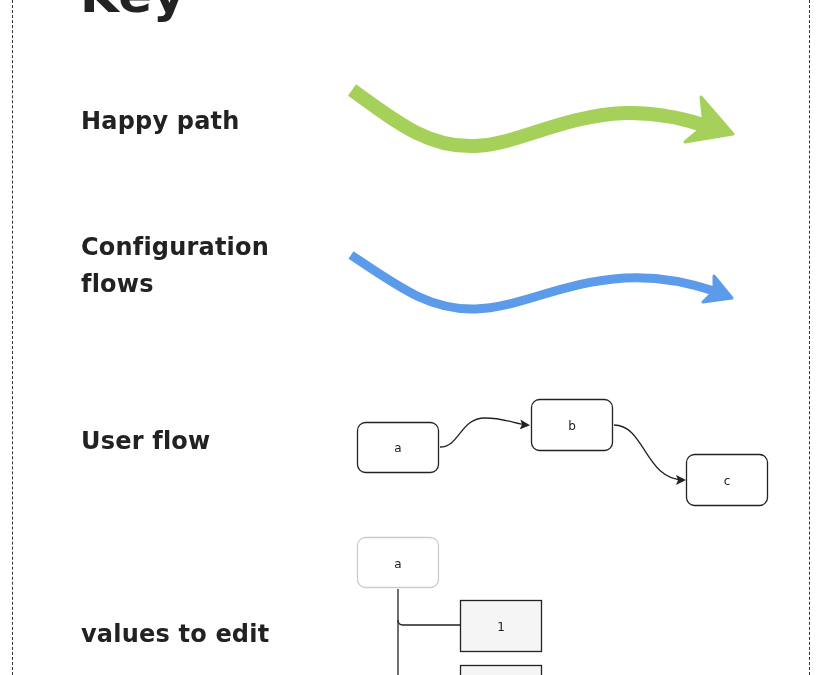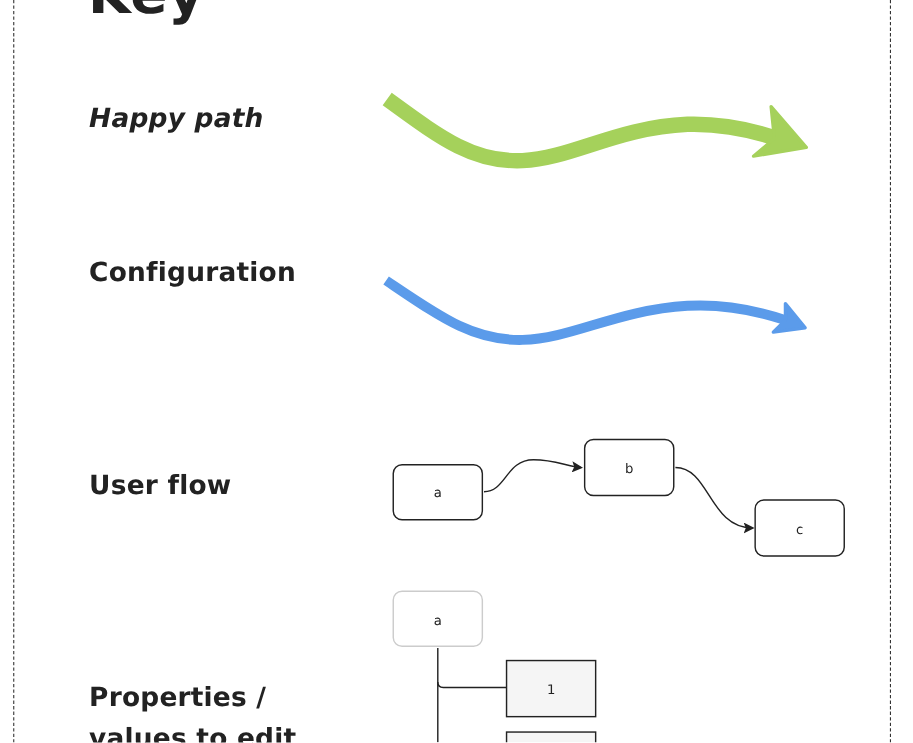--- a/index.html
+++ b/index.html
@@ -13,31 +13,31 @@
     .node-text { font-family:"DejaVu Sans", sans-serif; font-size:12px; fill:#222; }
   </style>
 </head>
 <body>
 
 <div class="frame-left"></div>
 <div class="frame-right"></div>
 
 <div class="title">Key</div>
 
-<div class="label" style="top:89px;font-style:italic;">
+<div class="label" style="top:103px;">
   <div>Happy path</div>
 </div>
 <div class="label" style="top:229px;">
   <div>Configuration</div>
+  <div>flows</div>
 </div>
 <div class="label" style="top:423px;">
   <div>User flow</div>
 </div>
 <div class="label" style="top:616px;">
-  <div>Properties /</div>
   <div>values to edit</div>
 </div>
 
 <svg class="canvas" width="830" height="675" viewBox="0 0 830 675">
   <defs>
     <marker id="blackArrow" markerWidth="10" markerHeight="10" refX="8" refY="5" orient="auto" markerUnits="userSpaceOnUse">
       <path d="M0,0 L10,5 L0,10 L2,5 Z" fill="#222"></path>
     </marker>
   </defs>
 

